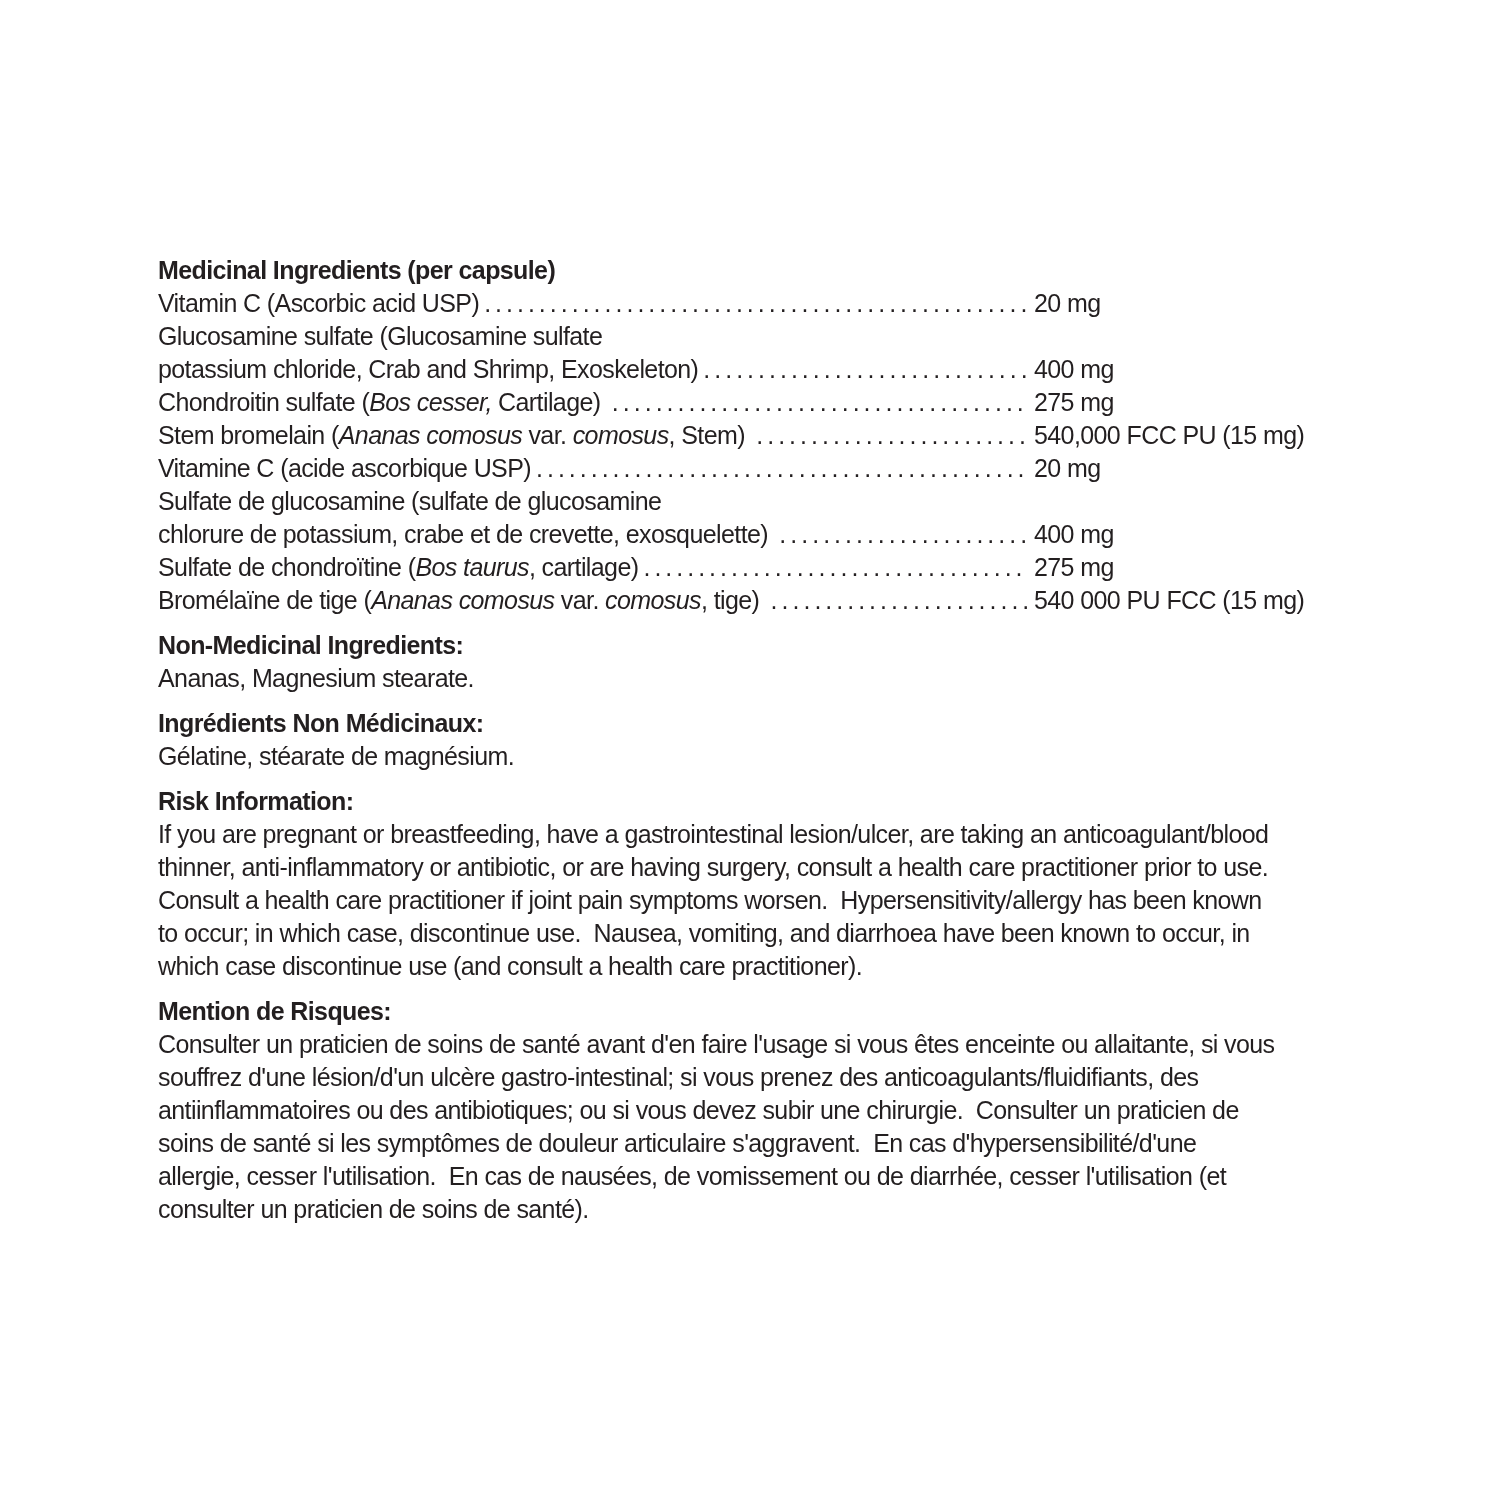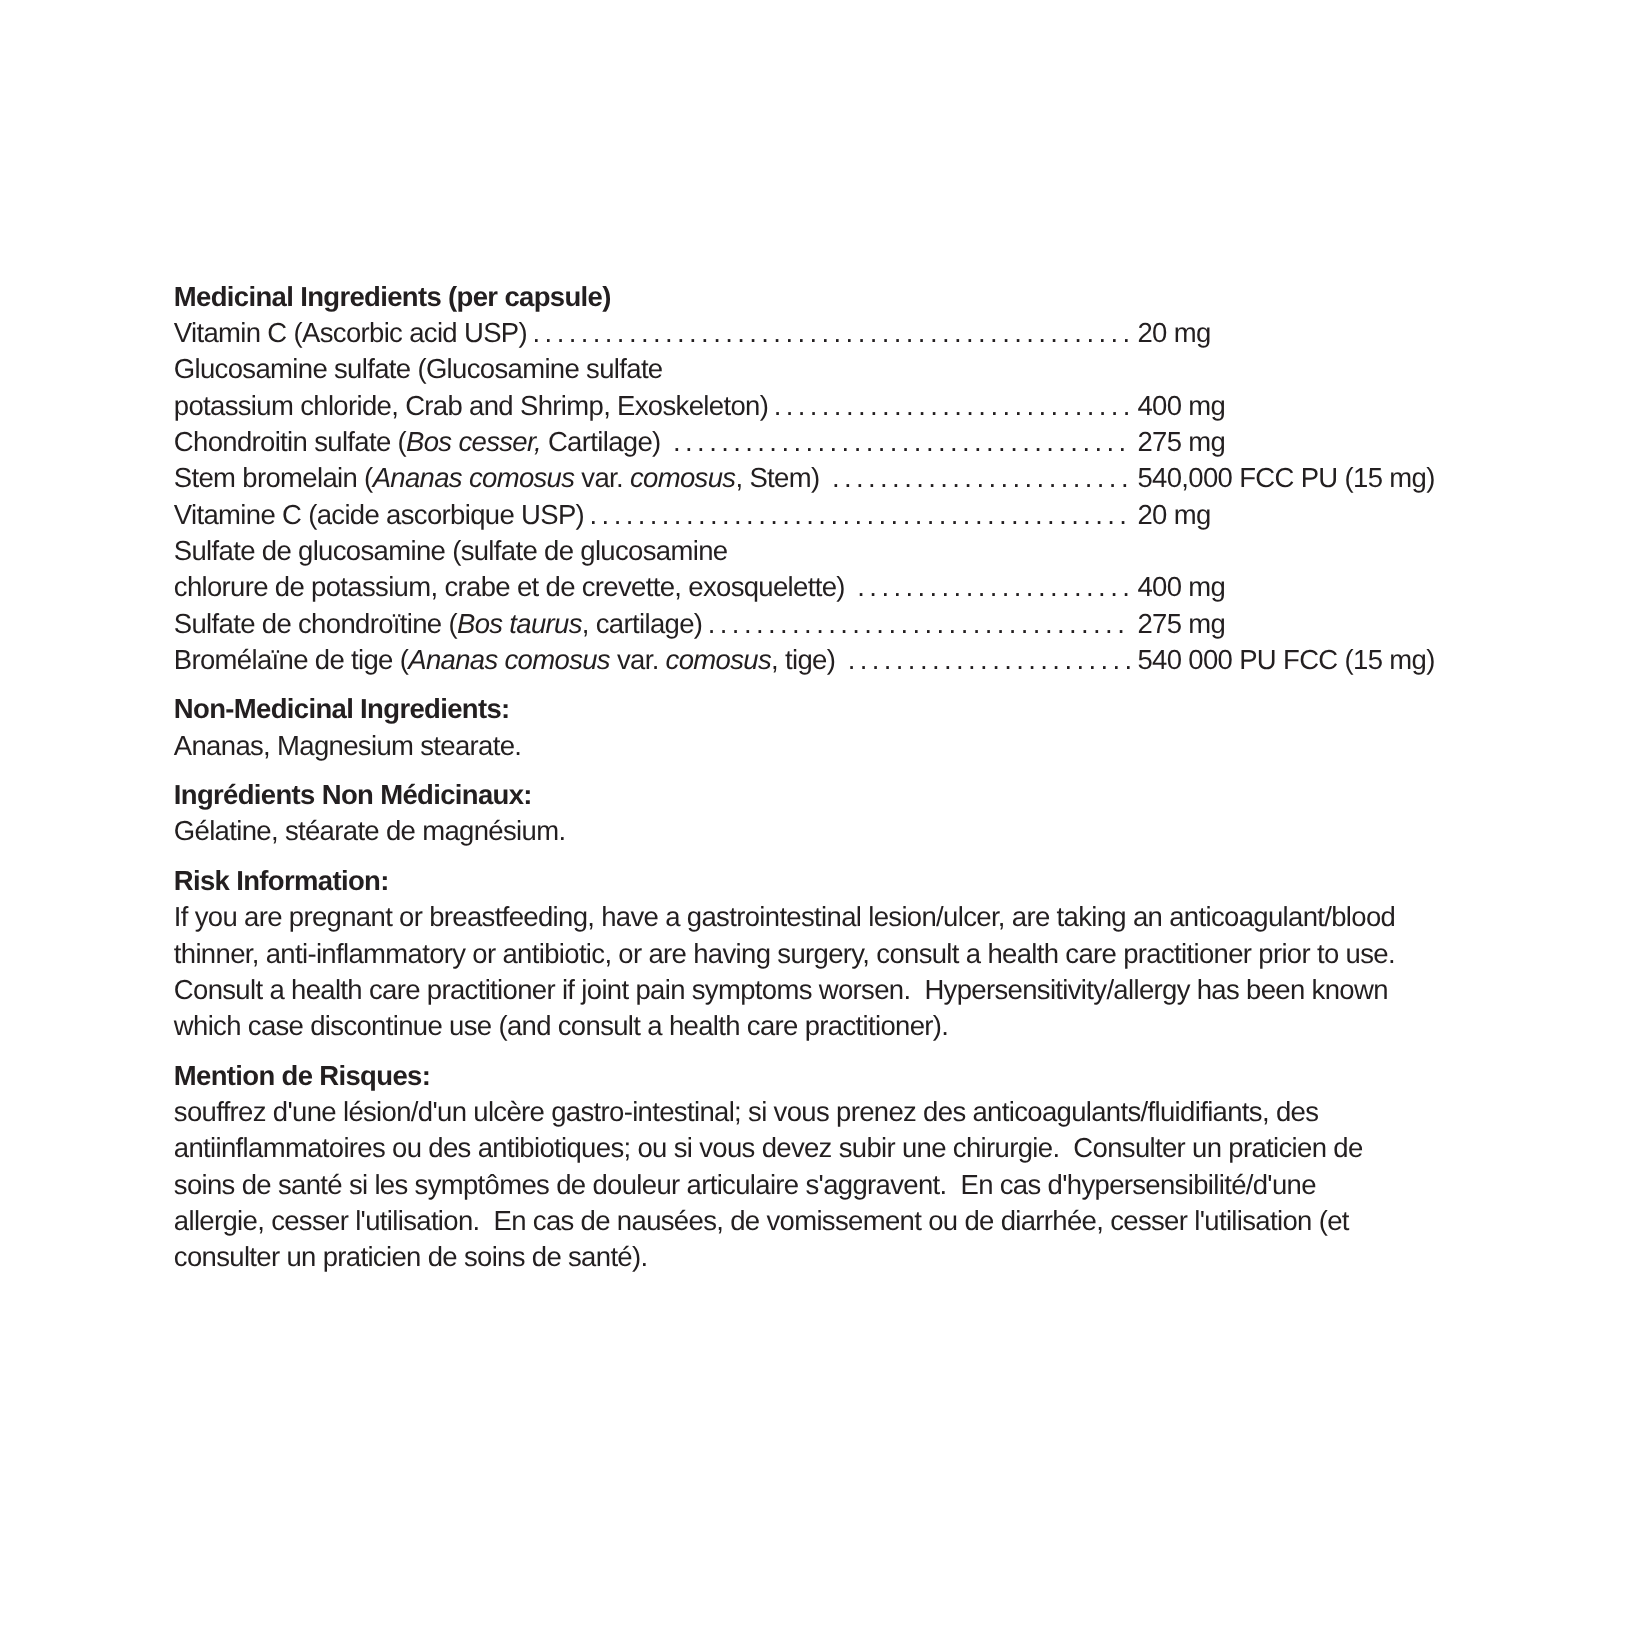--- a/index.html
+++ b/index.html
@@ -124,27 +124,29 @@
           <div class="para-line">Gélatine, stéarate de magnésium.</div>
         </div>
     </div>
 
     <div class="section">
       <div class="heading">Risk Information:</div>
       <div>
           <div class="para-line">If you are pregnant or breastfeeding, have a gastrointestinal lesion/ulcer, are taking an anticoagulant/blood</div>
           <div class="para-line">thinner, anti-inflammatory or antibiotic, or are having surgery, consult a health care practitioner prior to use.</div>
           <div class="para-line">Consult a health care practitioner if joint pain symptoms worsen.  Hypersensitivity/allergy has been known</div>
+          <div class="para-line">to occur; in which case, discontinue use.  Nausea, vomiting, and diarrhoea have been known to occur, in</div>
           <div class="para-line">which case discontinue use (and consult a health care practitioner).</div>
         </div>
     </div>
 
     <div class="section">
       <div class="heading">Mention de Risques:</div>
       <div>
+          <div class="para-line">Consulter un praticien de soins de santé avant d'en faire l'usage si vous êtes enceinte ou allaitante, si vous</div>
           <div class="para-line">souffrez d'une lésion/d'un ulcère gastro-intestinal; si vous prenez des anticoagulants/fluidifiants, des</div>
           <div class="para-line">antiinflammatoires ou des antibiotiques; ou si vous devez subir une chirurgie.  Consulter un praticien de</div>
           <div class="para-line">soins de santé si les symptômes de douleur articulaire s'aggravent.  En cas d'hypersensibilité/d'une</div>
           <div class="para-line">allergie, cesser l'utilisation.  En cas de nausées, de vomissement ou de diarrhée, cesser l'utilisation (et</div>
           <div class="para-line">consulter un praticien de soins de santé).</div>
         </div>
     </div>
 
   </div>
 </div>

